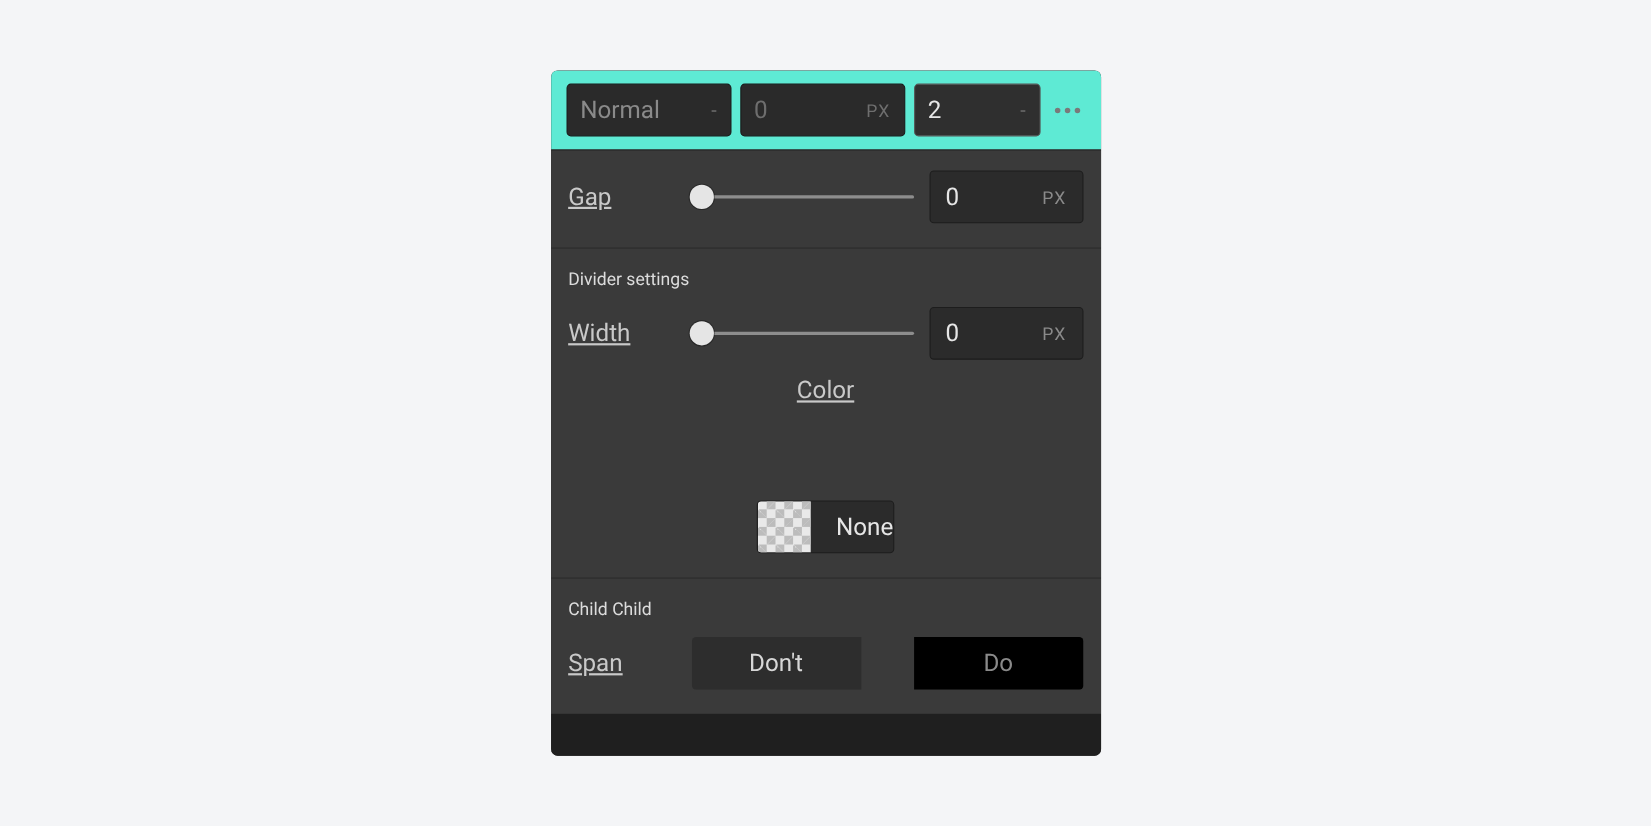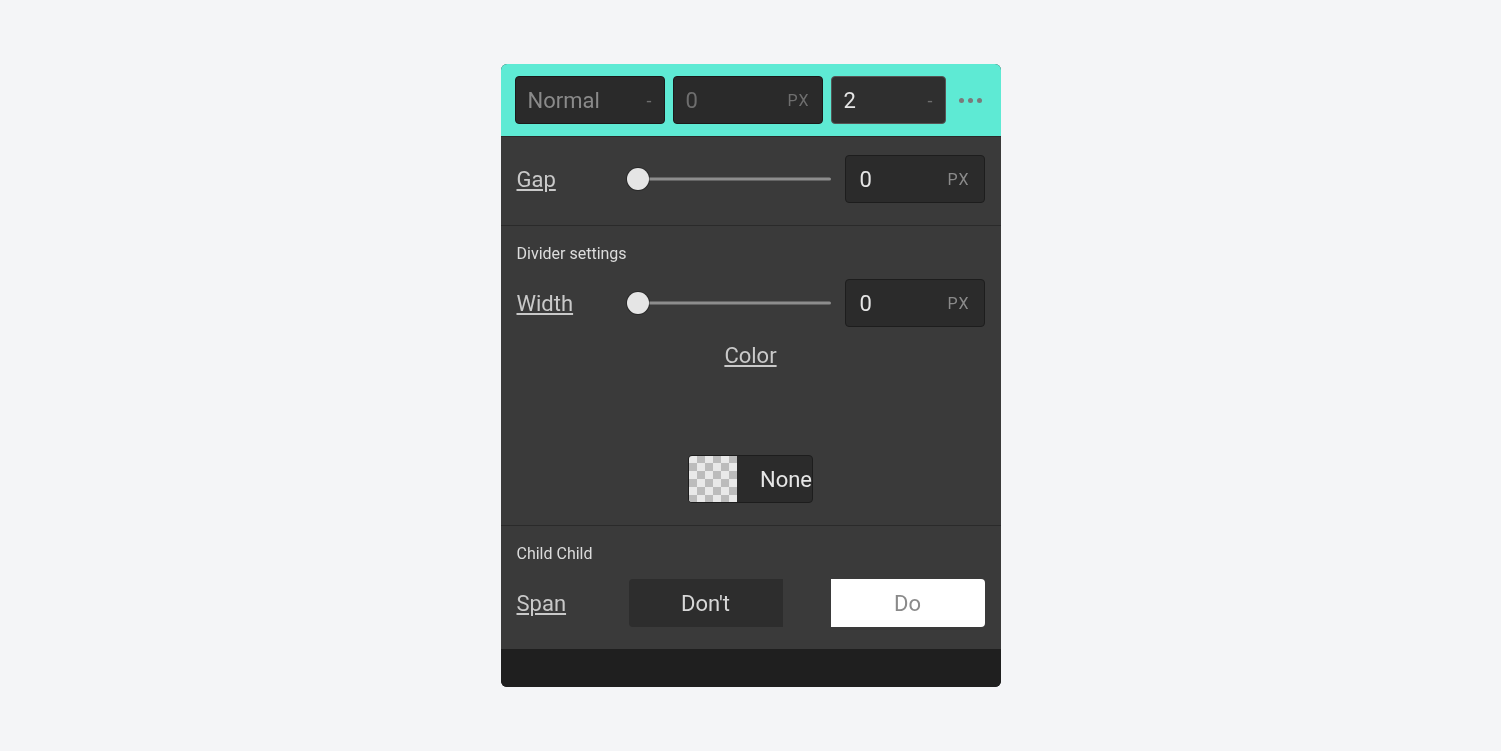--- a/index.html
+++ b/index.html
@@ -185,21 +185,21 @@
   }
   .span-btn {
     flex: 1;
     display: flex;
     align-items: center;
     justify-content: center;
     font-size: 22px;
     color: #b8b8b8;
   }
   .span-btn.selected { background: #2d2d2d; color: #d7d7d7; }
-  .span-btn.unselected { background: #ffffff; color: #8a8a8a; text-align: center; }
+  .span-btn.unselected { background: #000000; color: #8a8a8a; text-align: center; }
 
   
   .bottom-strip {
     background: #1f1f1f;
     height: 46px;
   }
 
   
   .seg-icon { width:22px; height:22px; }
   .x-icon { stroke:#e6e6e6; stroke-width:3; }

